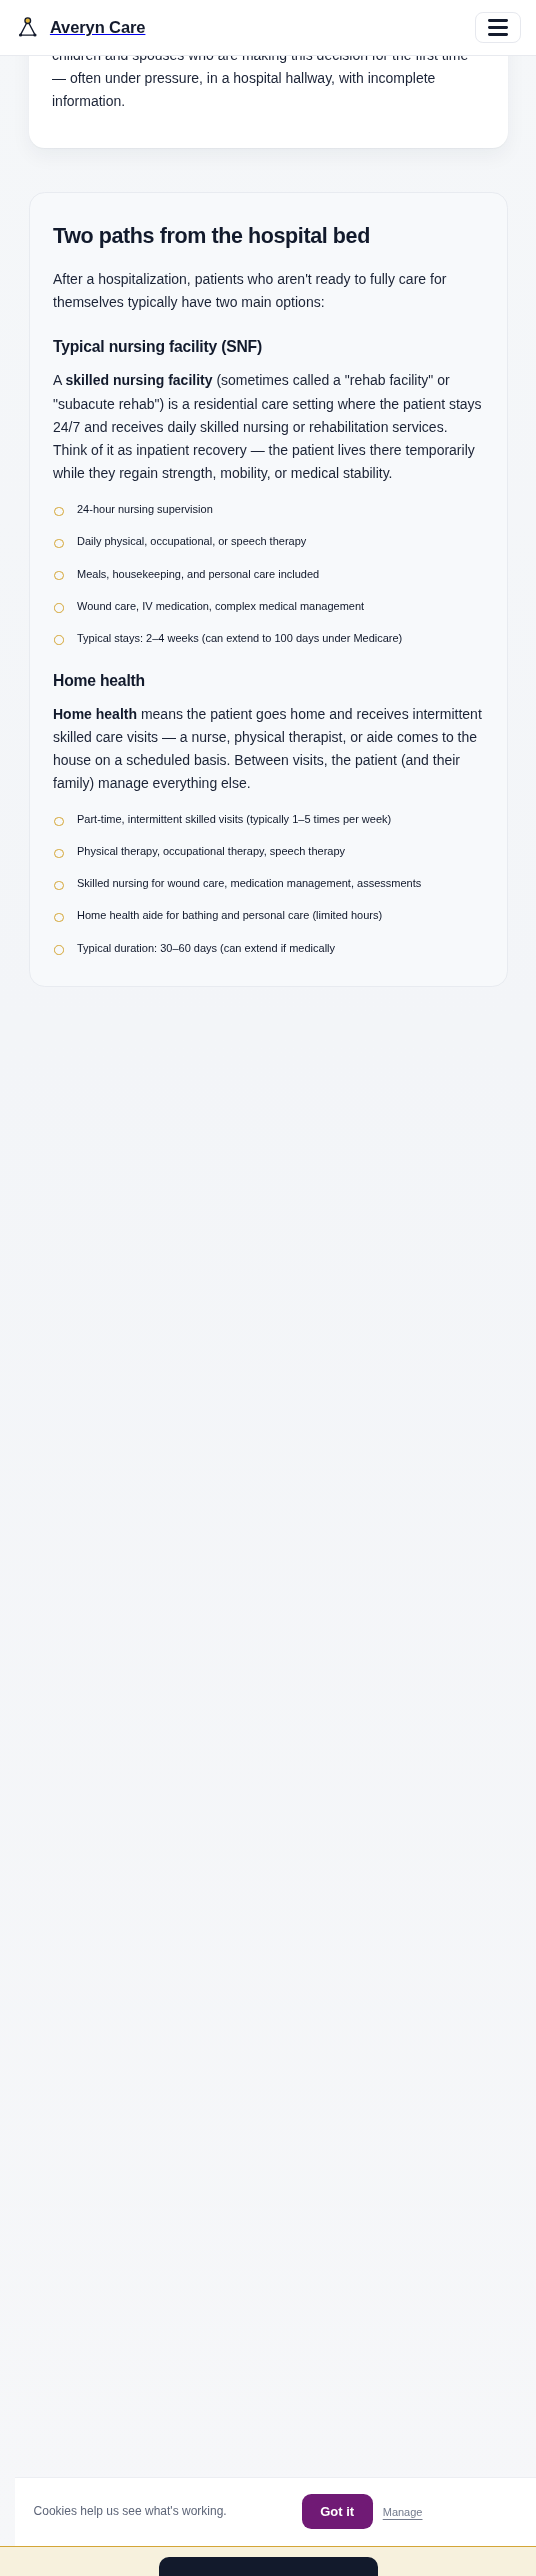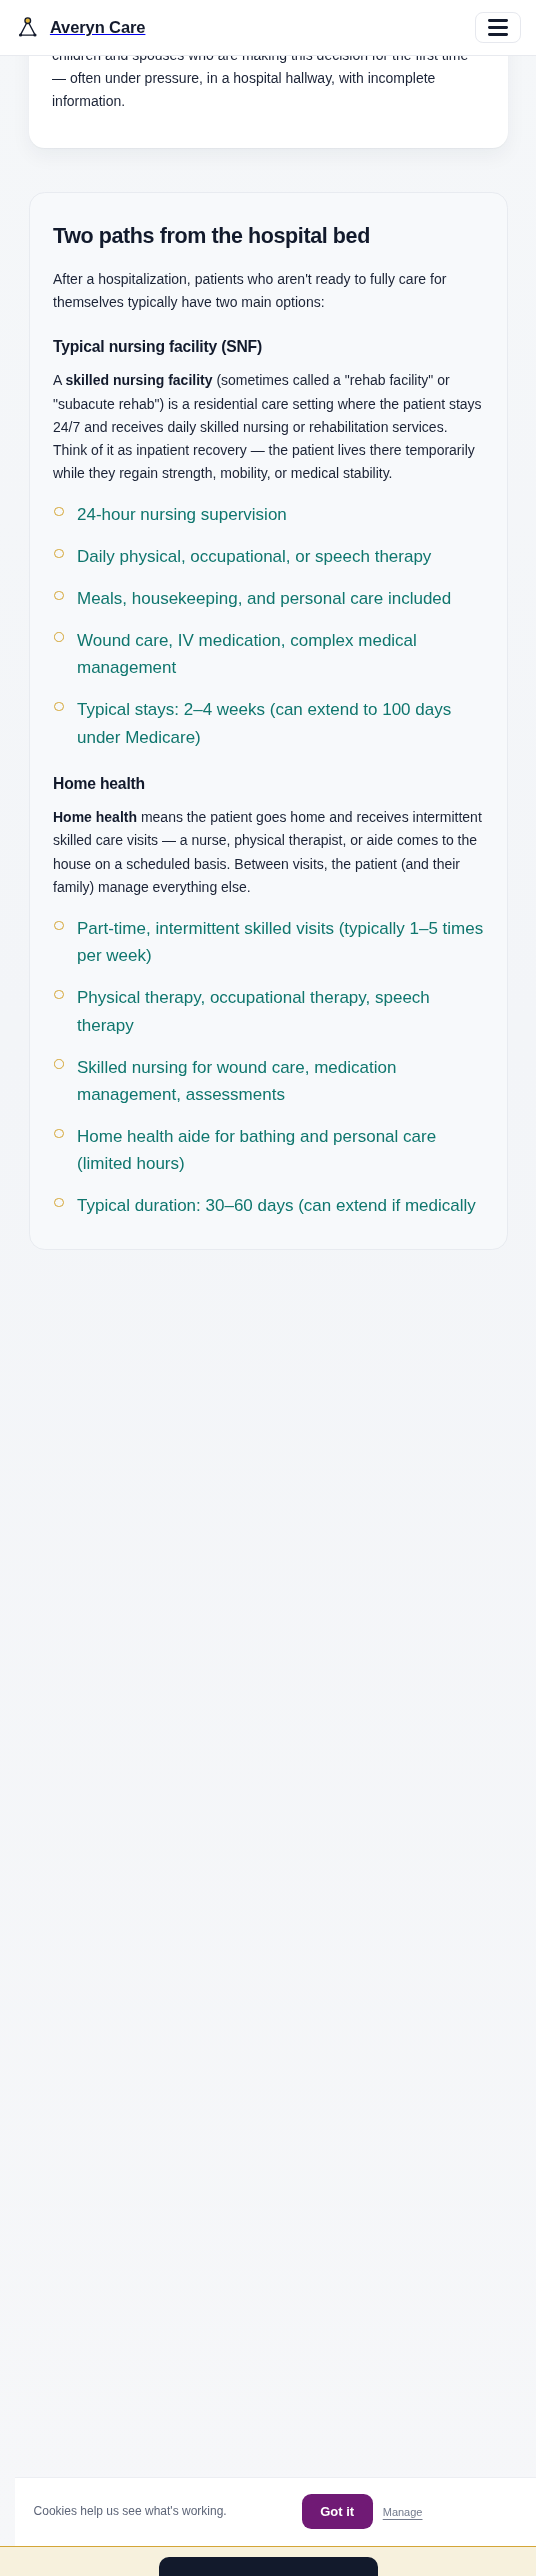--- a/index.html
+++ b/index.html
@@ -138,23 +138,23 @@
   strong { font-weight: 700; color: #121a2c; }
 
   
   .bullets {
     list-style: none;
     margin-top: 15.7px;
   }
   .bullets li {
     position: relative;
     padding-left: 24px;
-    font-size: 17px;
+    font-size: 11px;
     line-height: 1.62;
-    color: #0f766e;
+    color: #0f172a;
     margin-bottom: 14.3px;
   }
   .bullets li:last-child { margin-bottom: 0; }
   .bullet-dot {
     position: absolute;
     left: 1.4px;
     top: 5.7px;
     width: 9.3px;
     height: 9.3px;
     border-radius: 50%;

